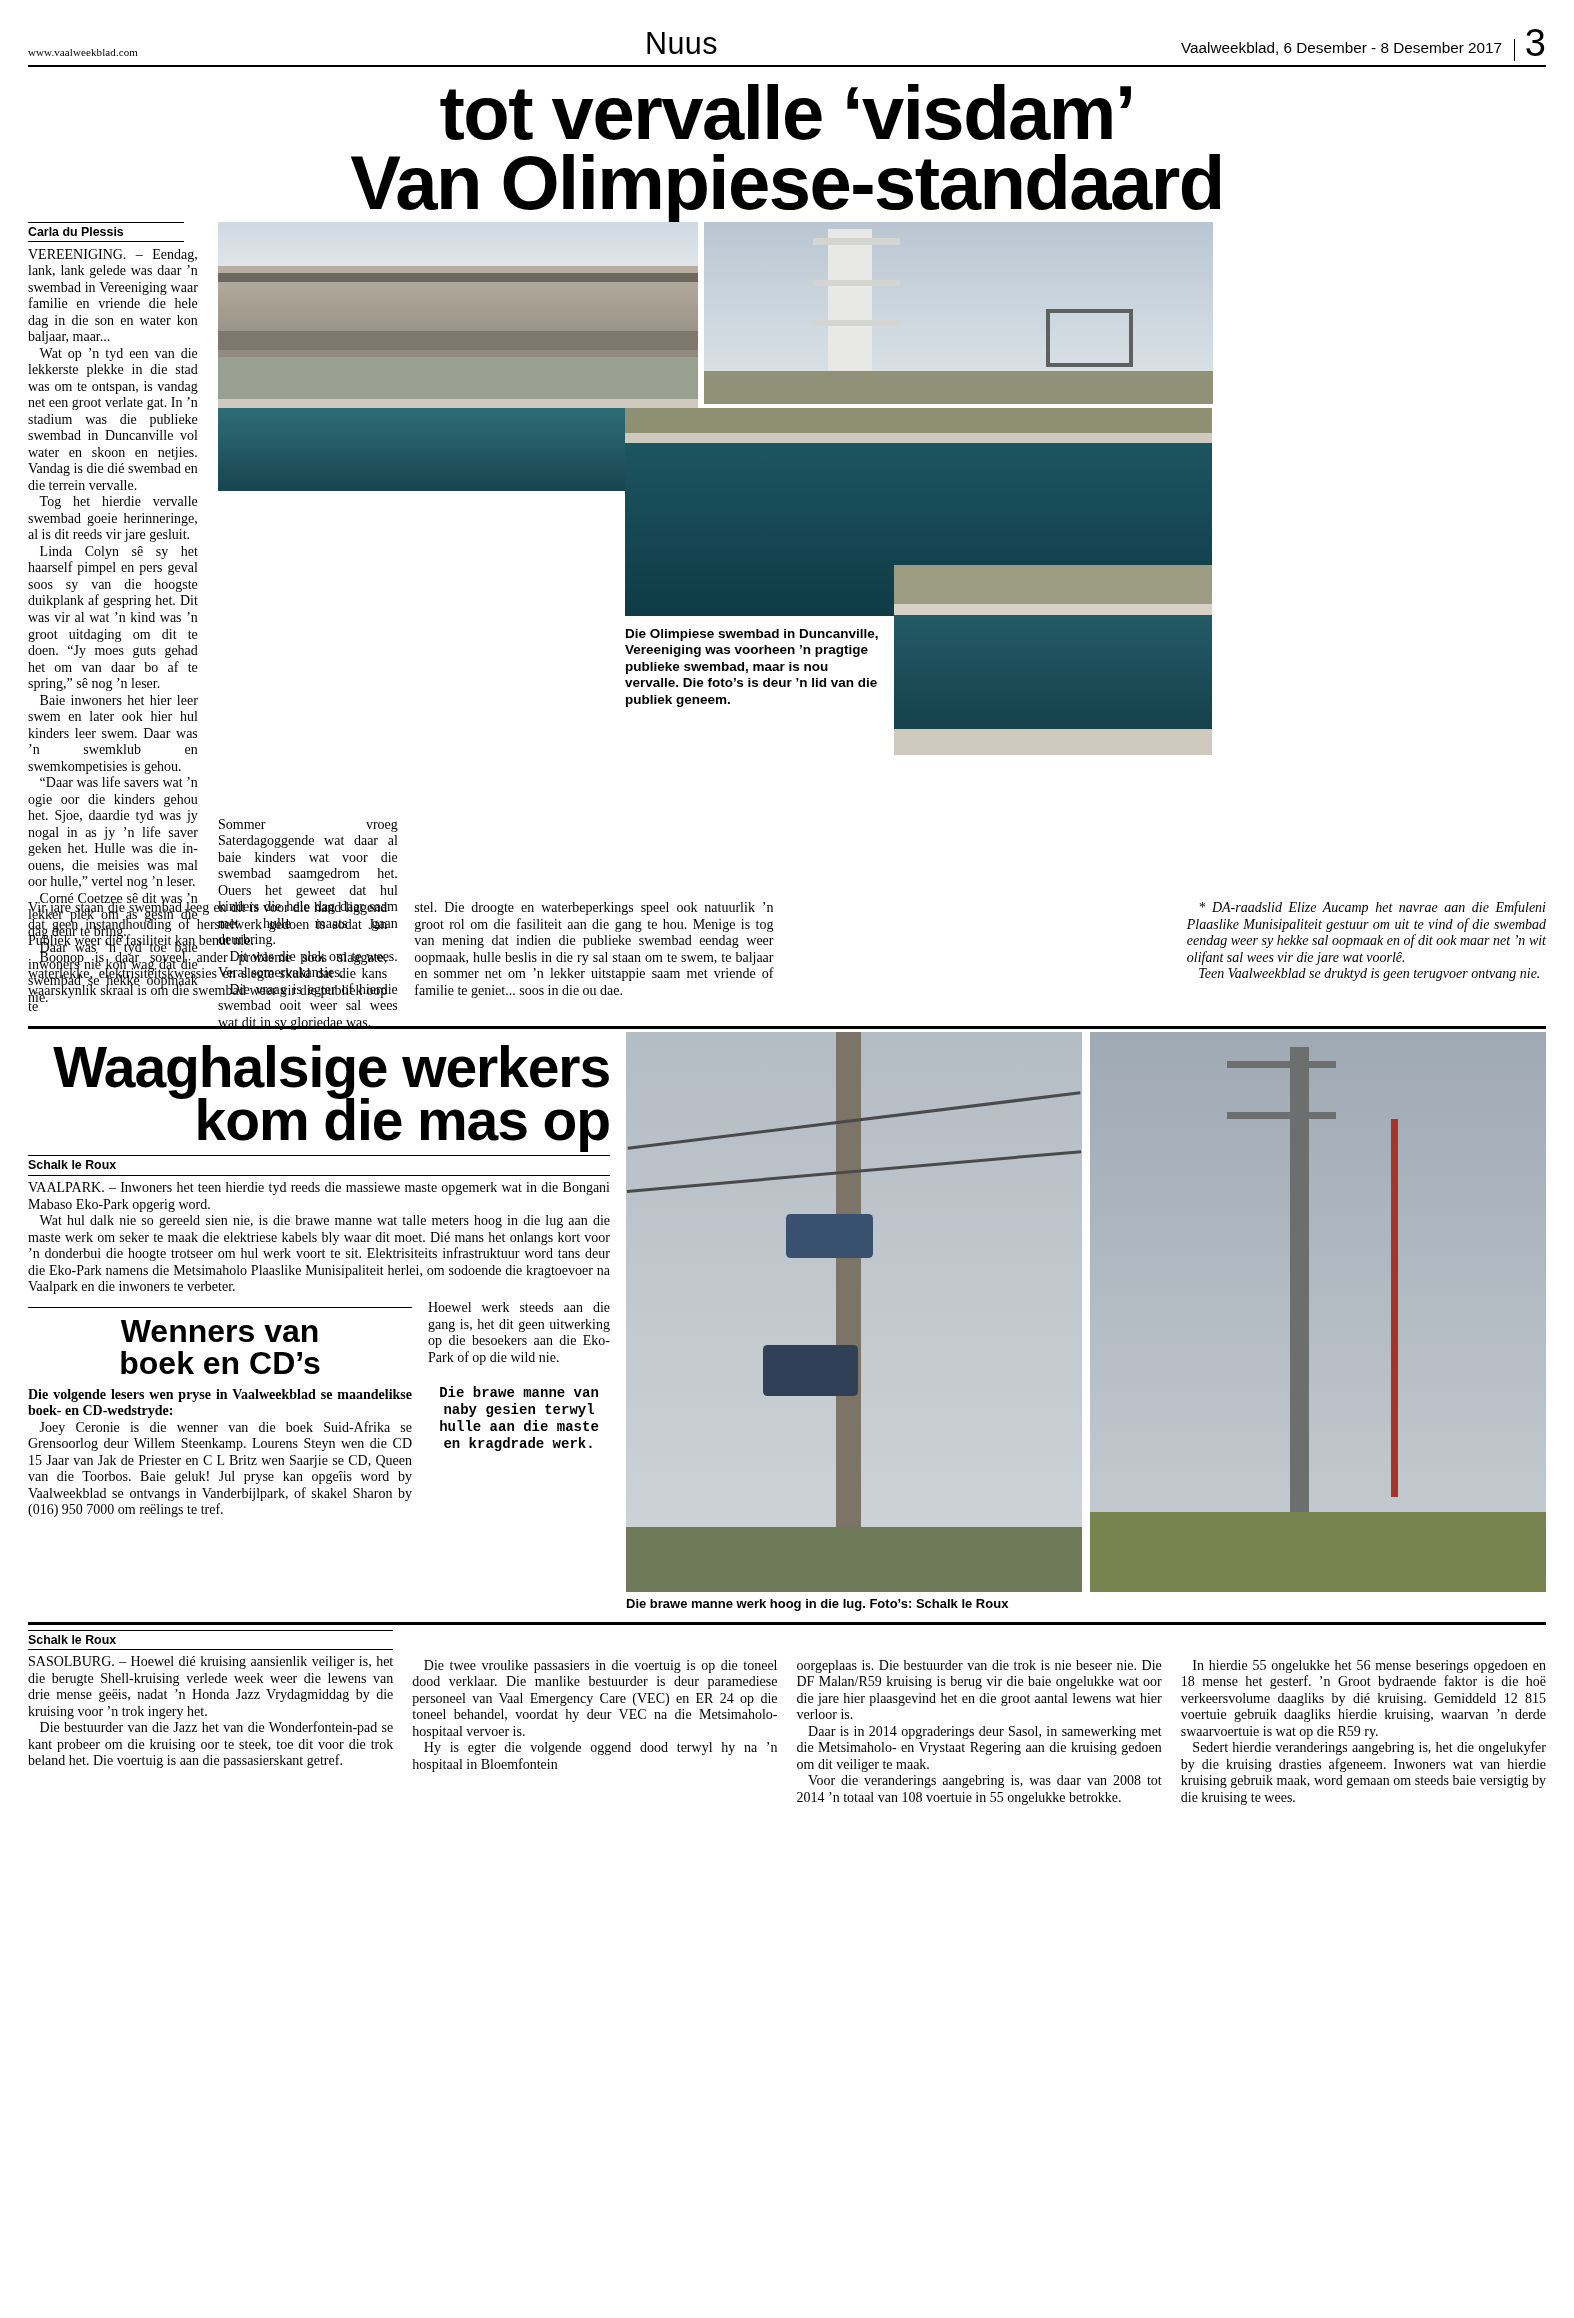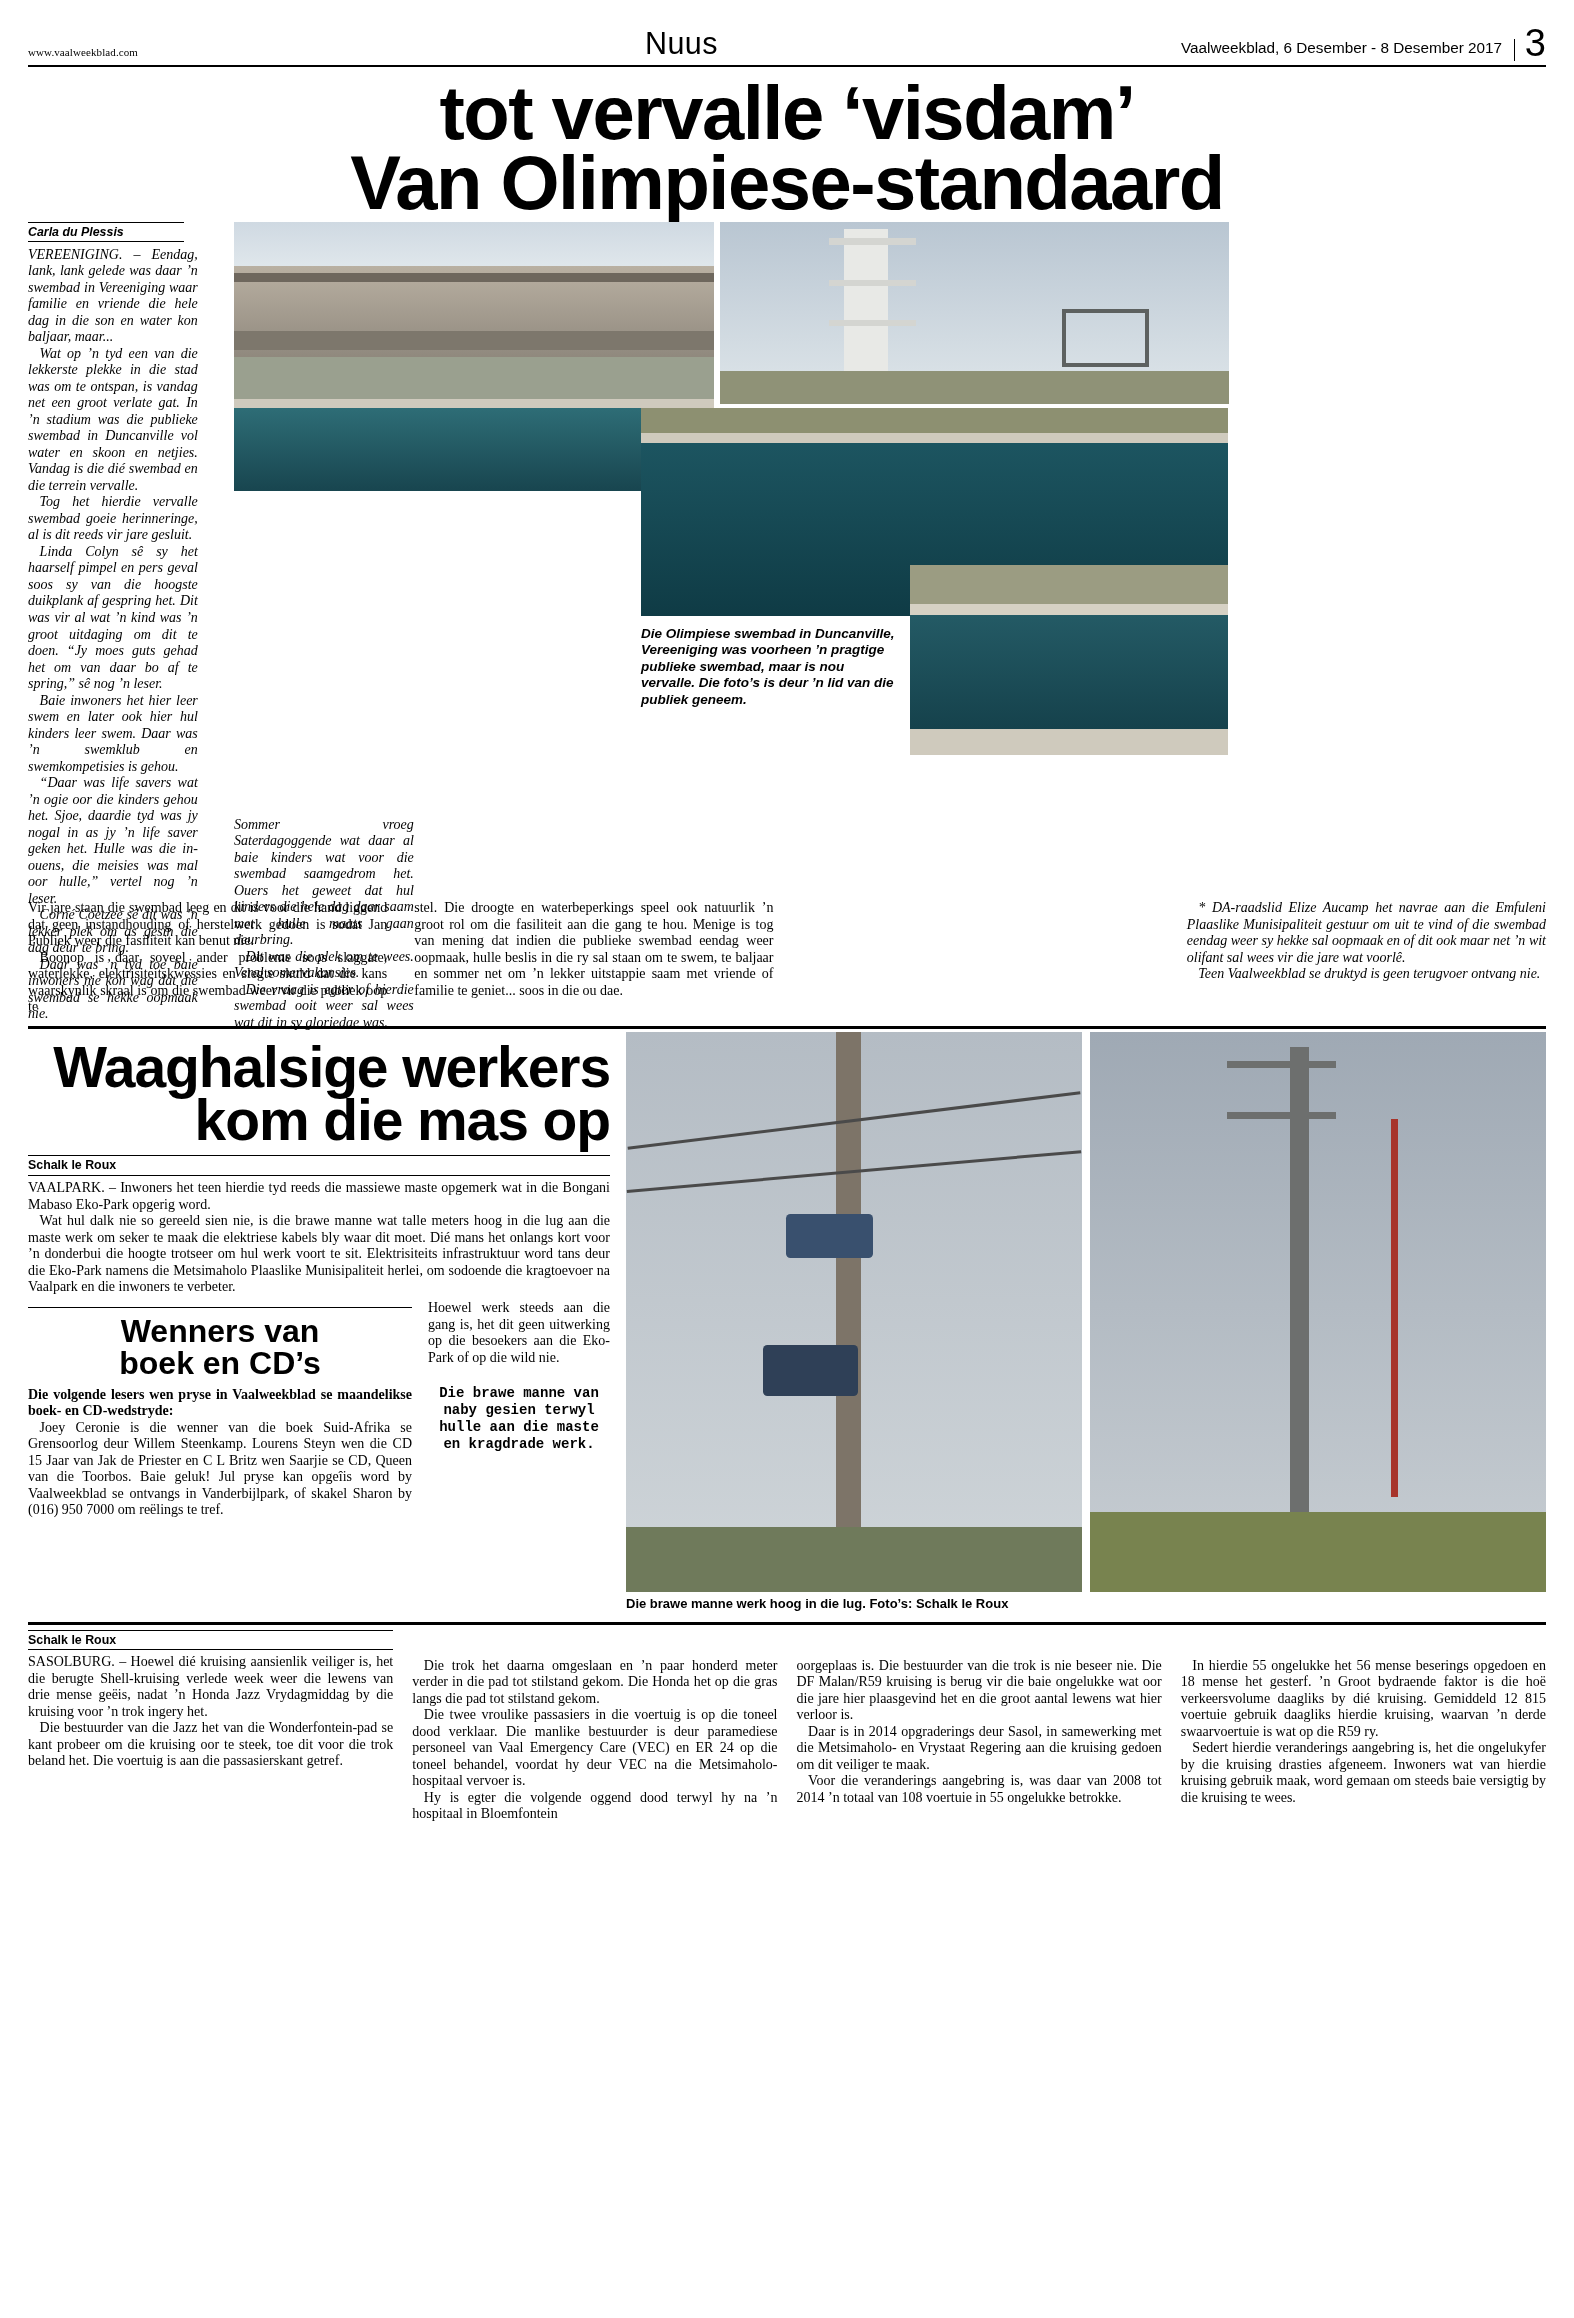--- a/index.html
+++ b/index.html
@@ -66,23 +66,22 @@
     line-height: 0.92;
     text-align: center;
     letter-spacing: -1.5px;
     margin: 10.2px 0 4.4px 0;
   }
 
   
   .art1 {
     display: grid;
     grid-template-columns: 190px 1fr;
-    gap: 16px;
+    gap: 0px;
     margin-top: 0;
-    font-style: italic;
   }
   .byline {
     font-family: "Liberation Sans", sans-serif;
     font-weight: bold;
     font-size: 12.4px;
     border-top: 1.5px solid #000;
     border-bottom: 0.7px solid #000;
     padding: 2.2px 0 2.2px 0;
     margin-bottom: 4.4px;
     width: 156px;
@@ -363,21 +362,20 @@
   <div class="art3">
     <div>
       <div class="byline" style="width:100%;">Schalk le Roux</div>
       <div class="bodytext">
         <p class="first">SASOLBURG. – Hoewel dié kruising aansienlik veiliger is, het die berugte Shell-kruising verlede week weer die lewens van drie mense geëis, nadat ’n Honda Jazz Vrydagmiddag by die kruising voor ’n trok ingery het.</p>
         <p>Die bestuurder van die Jazz het van die Wonderfontein-pad se kant probeer om die kruising oor te steek, toe dit voor die trok beland het. Die voertuig is aan die passasierskant getref.</p>
       </div>
     </div>
     <div>
       <div class="bodytext" style="margin-top:28px;">
-        <p class="first" style="text-indent:11.6px;">Die trok het daarna omgeslaan en ’n paar honderd meter verder in die pad tot stilstand gekom. Die Honda het op die gras langs die pad tot stilstand gekom.</p>
         <p>Die twee vroulike passasiers in die voertuig is op die toneel dood verklaar. Die manlike bestuurder is deur paramediese personeel van Vaal Emergency Care (VEC) en ER 24 op die toneel behandel, voordat hy deur VEC na die Metsimaholo-hospitaal vervoer is.</p>
         <p>Hy is egter die volgende oggend dood terwyl hy na ’n hospitaal in Bloemfontein</p>
       </div>
     </div>
     <div>
       <div class="bodytext" style="margin-top:28px;">
         <p class="first">oorgeplaas is. Die bestuurder van die trok is nie beseer nie. Die DF Malan/R59 kruising is berug vir die baie ongelukke wat oor die jare hier plaasgevind het en die groot aantal lewens wat hier verloor is.</p>
         <p>Daar is in 2014 opgraderings deur Sasol, in samewerking met die Metsimaholo- en Vrystaat Regering aan die kruising gedoen om dit veiliger te maak.</p>
         <p>Voor die veranderings aangebring is, was daar van 2008 tot 2014 ’n totaal van 108 voertuie in 55 ongelukke betrokke.</p>
       </div>

